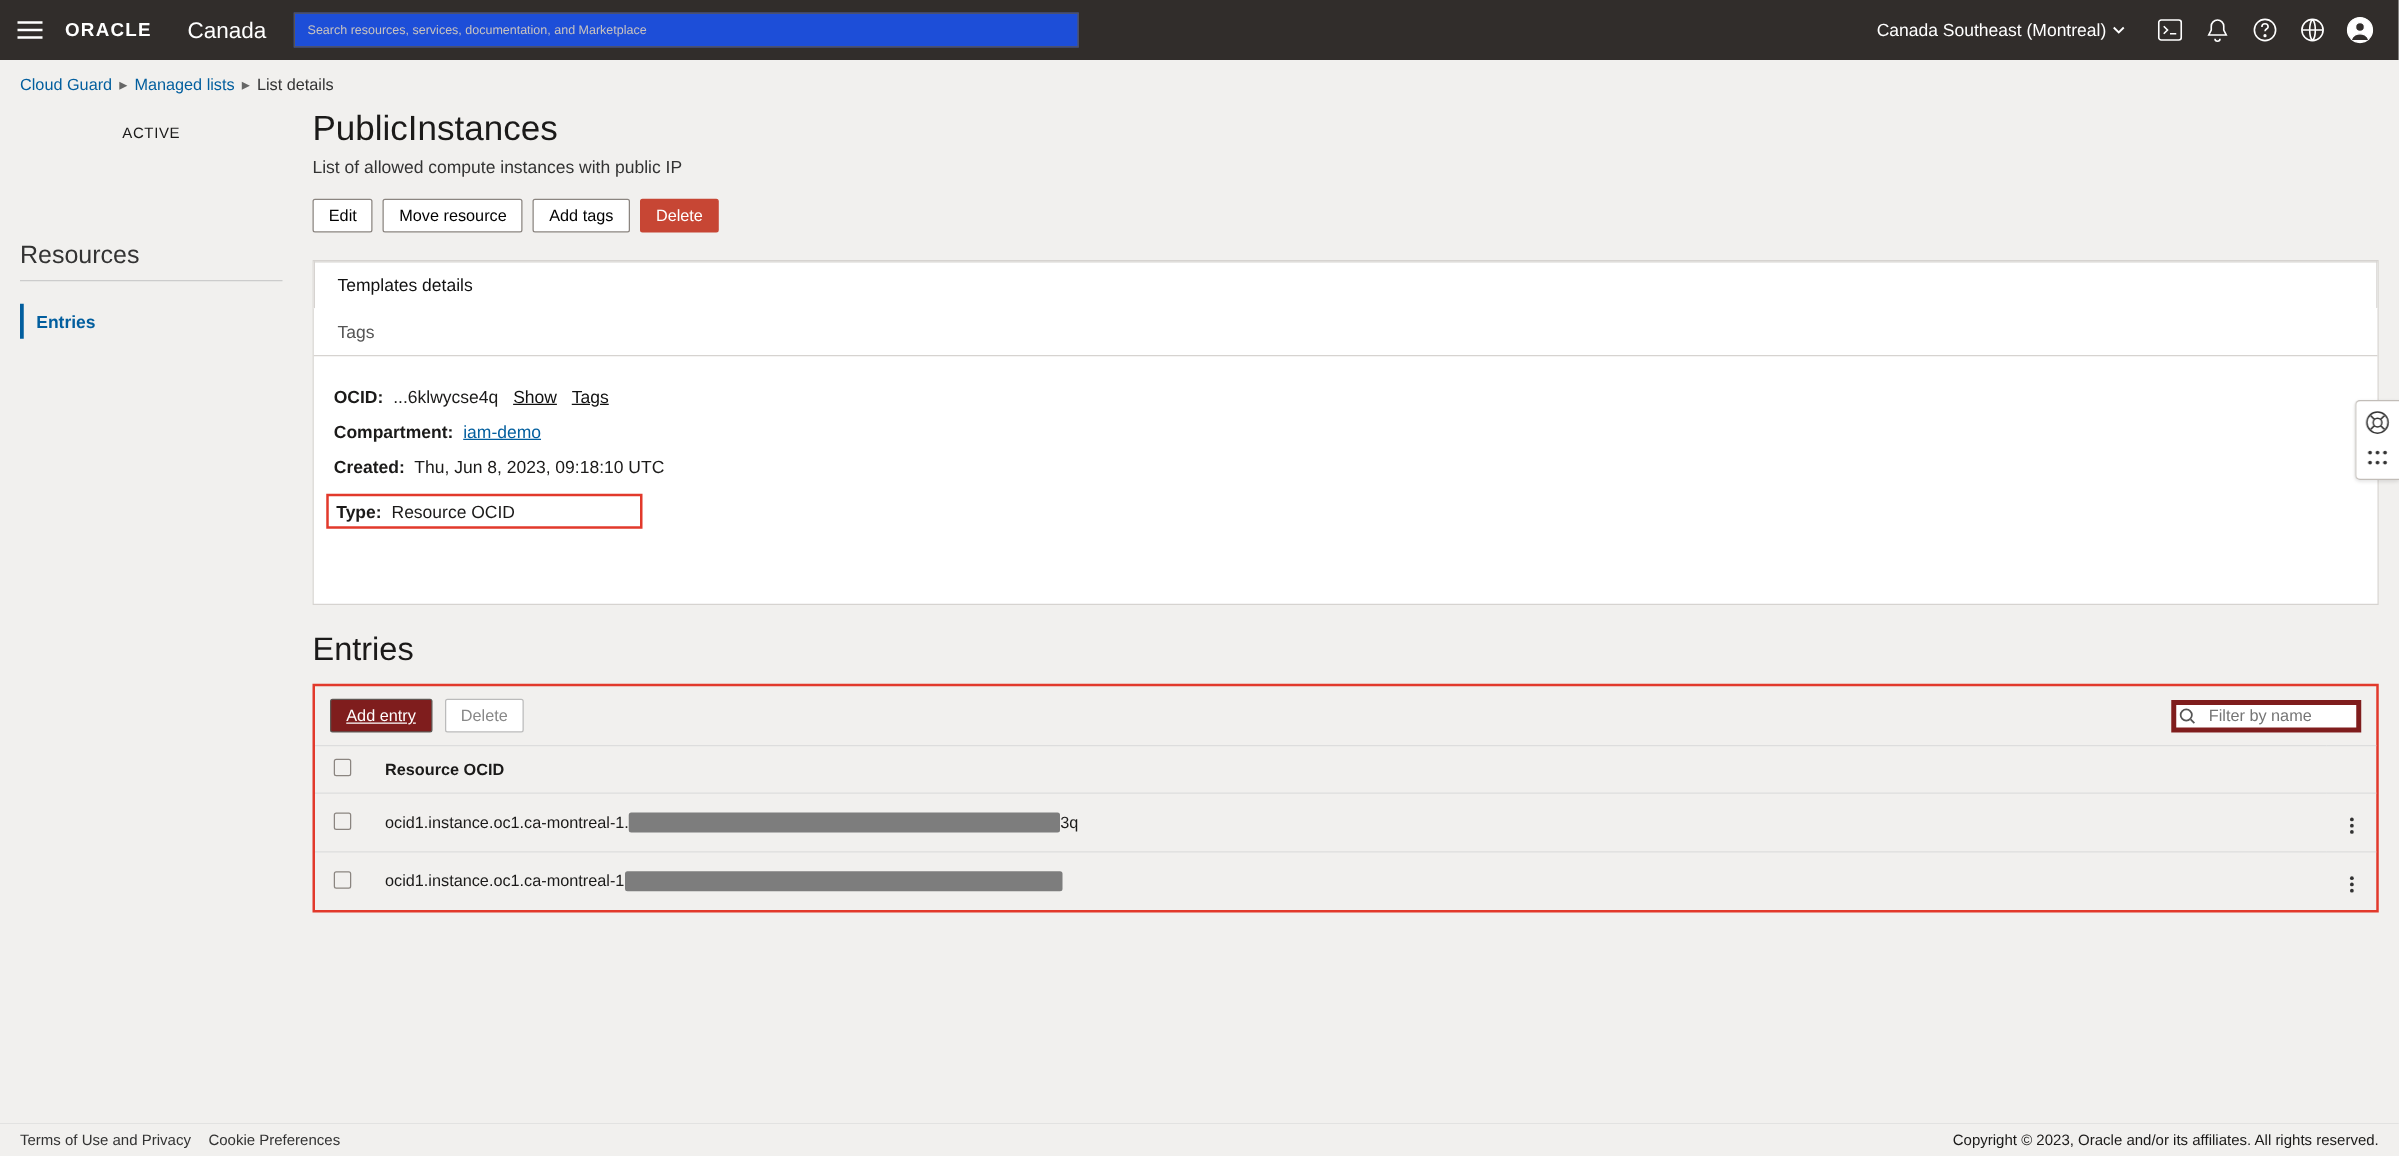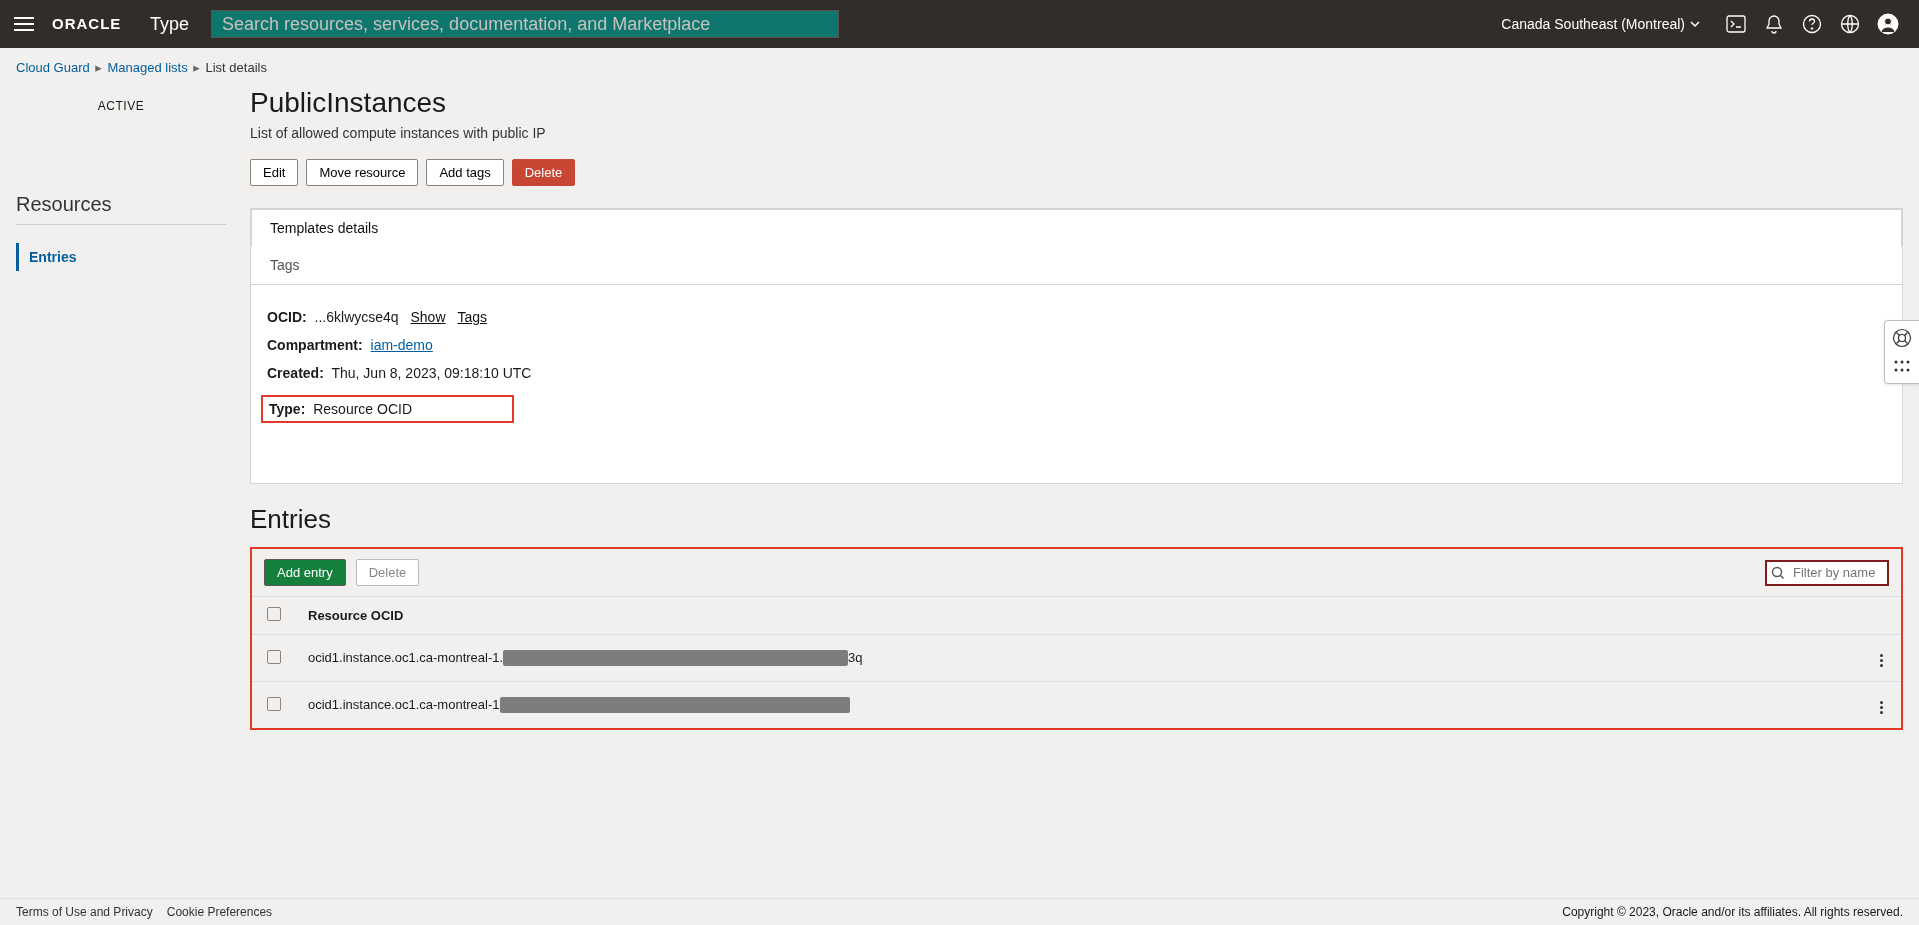--- a/index.html
+++ b/index.html
@@ -3,21 +3,21 @@
 <meta charset="utf-8">
 <style>
 * { box-sizing: border-box; margin: 0; padding: 0; }
 body { font-family: "Helvetica Neue", Arial, sans-serif; background: #f1f0ee; color: #1b1a19; font-size: 14px; }
 .topbar { background: #312d2b; height: 48px; display: flex; align-items: center; padding: 0 8px; gap: 12px; }
 .hamburger { width: 32px; height: 32px; display: flex; flex-direction: column; justify-content: center; gap: 4px; padding: 6px; cursor: pointer; }
 .hamburger span { display: block; height: 2px; background: #fff; }
 .logo { display: flex; align-items: center; gap: 6px; color: #fff; font-size: 18px; font-weight: 300; }
 .logo svg { display: block; }
 .search-wrap { flex: 0 0 628px; margin-left: 10px; }
-.search-input { width: 100%; background: #0f766e; border: 1px solid #5a5350; color: #ddd; height: 28px; padding: 0 10px; font-size: 18px; }
+.search-input { width: 100%; background: #1d4ed8; border: 1px solid #5a5350; color: #ddd; height: 28px; padding: 0 10px; font-size: 10px; }
 .search-input::placeholder { color: #c7c2bf; }
 .topbar-spacer { flex: 1; }
 .region { color: #fff; display: flex; align-items: center; gap: 4px; font-size: 14px; cursor: pointer; }
 .topbar-icons { display: flex; align-items: center; gap: 16px; margin: 0 12px; }
 .topbar-icon { color: #fff; width: 22px; height: 22px; display:flex; align-items:center; justify-content:center; cursor:pointer; }
 .topbar-icon svg { stroke: #fff; fill: none; }
 .breadcrumb { padding: 12px 16px; font-size: 13px; color: #333; }
 .breadcrumb a { color: #025e9e; text-decoration: none; }
 .breadcrumb .sep { color: #666; margin: 0 2px; }
 .content { display: flex; gap: 24px; padding: 0 16px 40px; align-items: flex-start; }
@@ -41,25 +41,25 @@
 .tab:not(.active){ border-bottom:1px solid transparent; }
 .tab-body { border-top: 1px solid #d6d3d0; padding: 24px 16px 60px; position: relative; }
 .dl-row { font-size: 14px; margin-bottom: 12px; }
 .dl-row .k { font-weight: 700; margin-right: 4px; }
 .dl-row a { color: #025e9e; text-decoration: underline; }
 .dl-row .linkish { color: #111; text-decoration: underline; cursor:pointer; margin-left: 8px; }
 .highlight-box { display:inline-block; border: 2px solid #e2392b; padding: 4px 100px 4px 6px; margin-left:-6px; margin-top: 2px; }
 .entries-h2 { font-size: 26px; font-weight: 400; margin: 20px 0 12px; }
 .entries-box { border: 2px solid #e2392b; padding: 0; }
 .entries-toolbar { display:flex; align-items:center; padding: 10px 12px; gap: 10px; }
-.btn-dark { background: #15803d; color:#fff; border-color:#5f5652; }
+.btn-dark { background: #7f1d1d; color:#fff; border-color:#5f5652;text-decoration:underline; }
 .btn-disabled { color:#888; border-color:#bbb; background:#fff; }
 .entries-toolbar .spacer { flex:1; }
 .filter-box { position:relative; }
-.filter-box input { width: 124px; height: 26px; padding: 0 8px 0 26px; border:2px solid #7f1d1d; font-size:13px; }
+.filter-box input { width: 152px; height: 26px; padding: 0 8px 0 26px; border:4px solid #7f1d1d; font-size:13px; }
 .filter-box svg { position:absolute; left:6px; top:6px; }
 .table { width:100%; border-collapse: collapse; font-size:13px; }
 .table th, .table td { border-top: 1px solid #ddd; padding: 10px 12px; text-align:left; vertical-align:middle; }
 .table th { font-weight:700; }
 .table td.menu-cell, .table th.menu-cell { width:40px; text-align:center; }
 .checkbox { width:14px; height:14px; border:1px solid #8b8580; display:inline-block; border-radius:2px; cursor:pointer; }
 .redact { display:inline-block; height:16px; background:#7d7d7d; vertical-align:middle; border-radius:2px; }
 .table-footer { display:flex; align-items:center; padding: 10px 12px; border-top:1px solid #ddd; font-size:13px; }
 .table-footer .spacer { flex:1; }
 .pager { display:flex; align-items:center; gap:8px; color:#555; margin-left: 16px; }
@@ -79,21 +79,21 @@
 <div class="topbar">
   <div class="hamburger">
       <span></span>
       <span></span>
       <span></span>
     </div>
   <div class="logo">
     <svg width="92" height="16" viewBox="0 0 92 16">
         <text x="0" y="13" fill="#fff" font-family="Arial" font-size="15" font-weight="700" letter-spacing="1">ORACLE</text>
       </svg>
-    <span>Type</span>
+    <span>Canada</span>
   </div>
   <div class="search-wrap">
     <input class="search-input" placeholder="Search resources, services, documentation, and Marketplace" style="">
   </div>
   <div class="topbar-spacer"></div>
   <div class="region">
     <span>Canada Southeast (Montreal)</span>
     <svg width="12" height="12" viewBox="0 0 12 12">
         <path d="M2 4l4 4 4-4" stroke="#fff" stroke-width="1.5" fill="none"></path>
       </svg>

